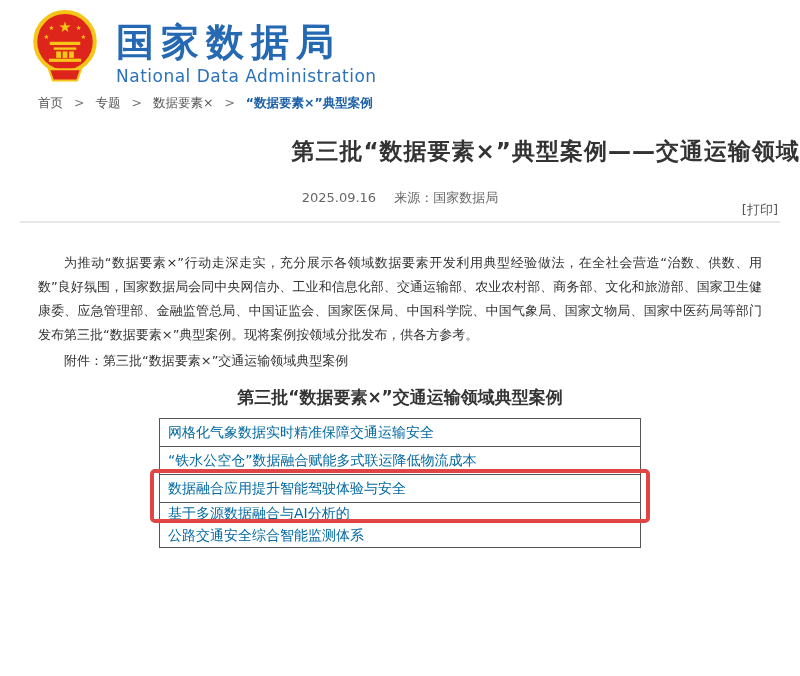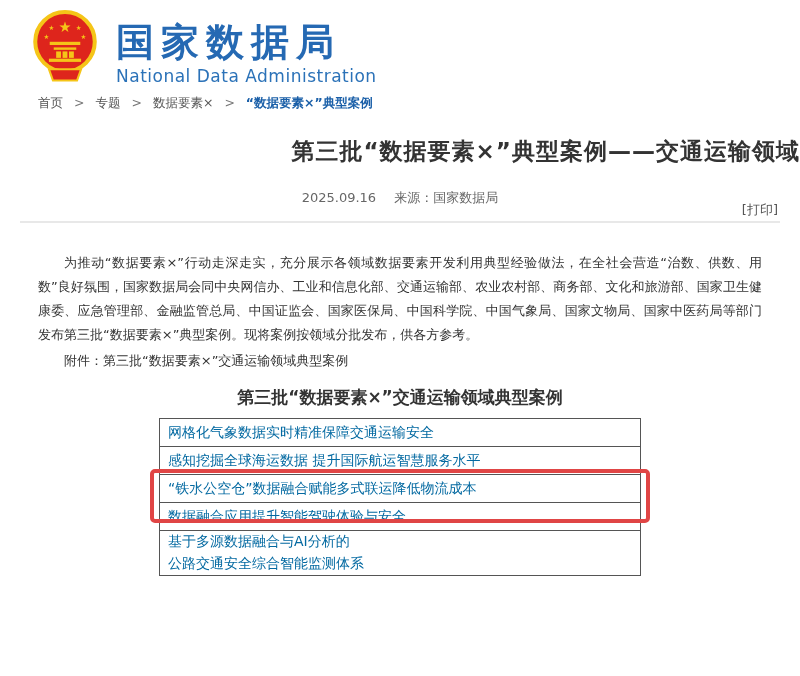--- a/index.html
+++ b/index.html
@@ -110,23 +110,20 @@
   <p class="para para-attach">附件：第三批“数据要素×”交通运输领域典型案例</p>
   <div class="table-title">第三批“数据要素×”交通运输领域典型案例</div>
 
   <div class="table-wrap">
     <table class="case-table">
       <tbody>
         <tr>
           <td>网格化气象数据实时精准保障交通运输安全</td>
         </tr>
         <tr>
-          <td>感知挖掘全球海运数据 提升国际航运智慧服务水平</td>
-        </tr>
-        <tr>
           <td>“铁水公空仓”数据融合赋能多式联运降低物流成本</td>
         </tr>
         <tr>
           <td>数据融合应用提升智能驾驶体验与安全</td>
         </tr>
         <tr>
           <td class="tall">
             <div>基于多源数据融合与AI分析的</div>
             <div>公路交通安全综合智能监测体系</div>
           </td>

